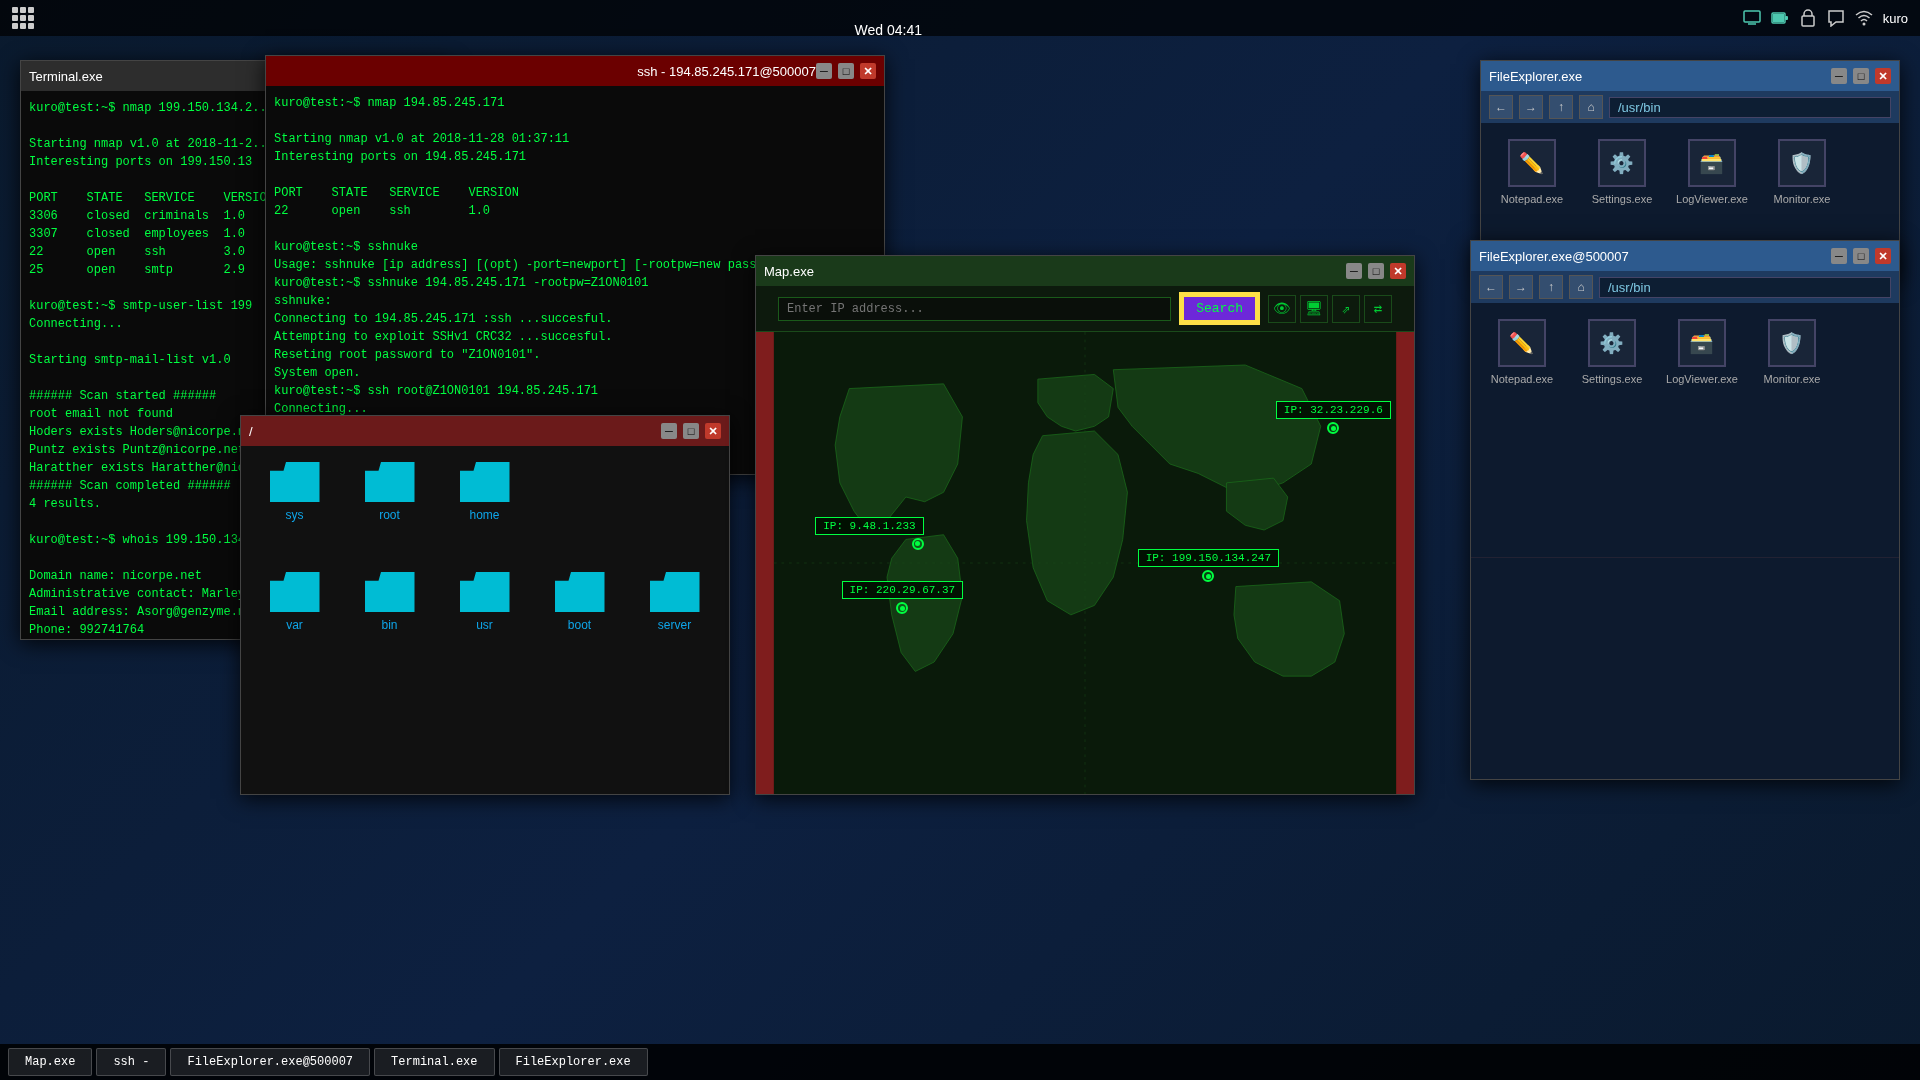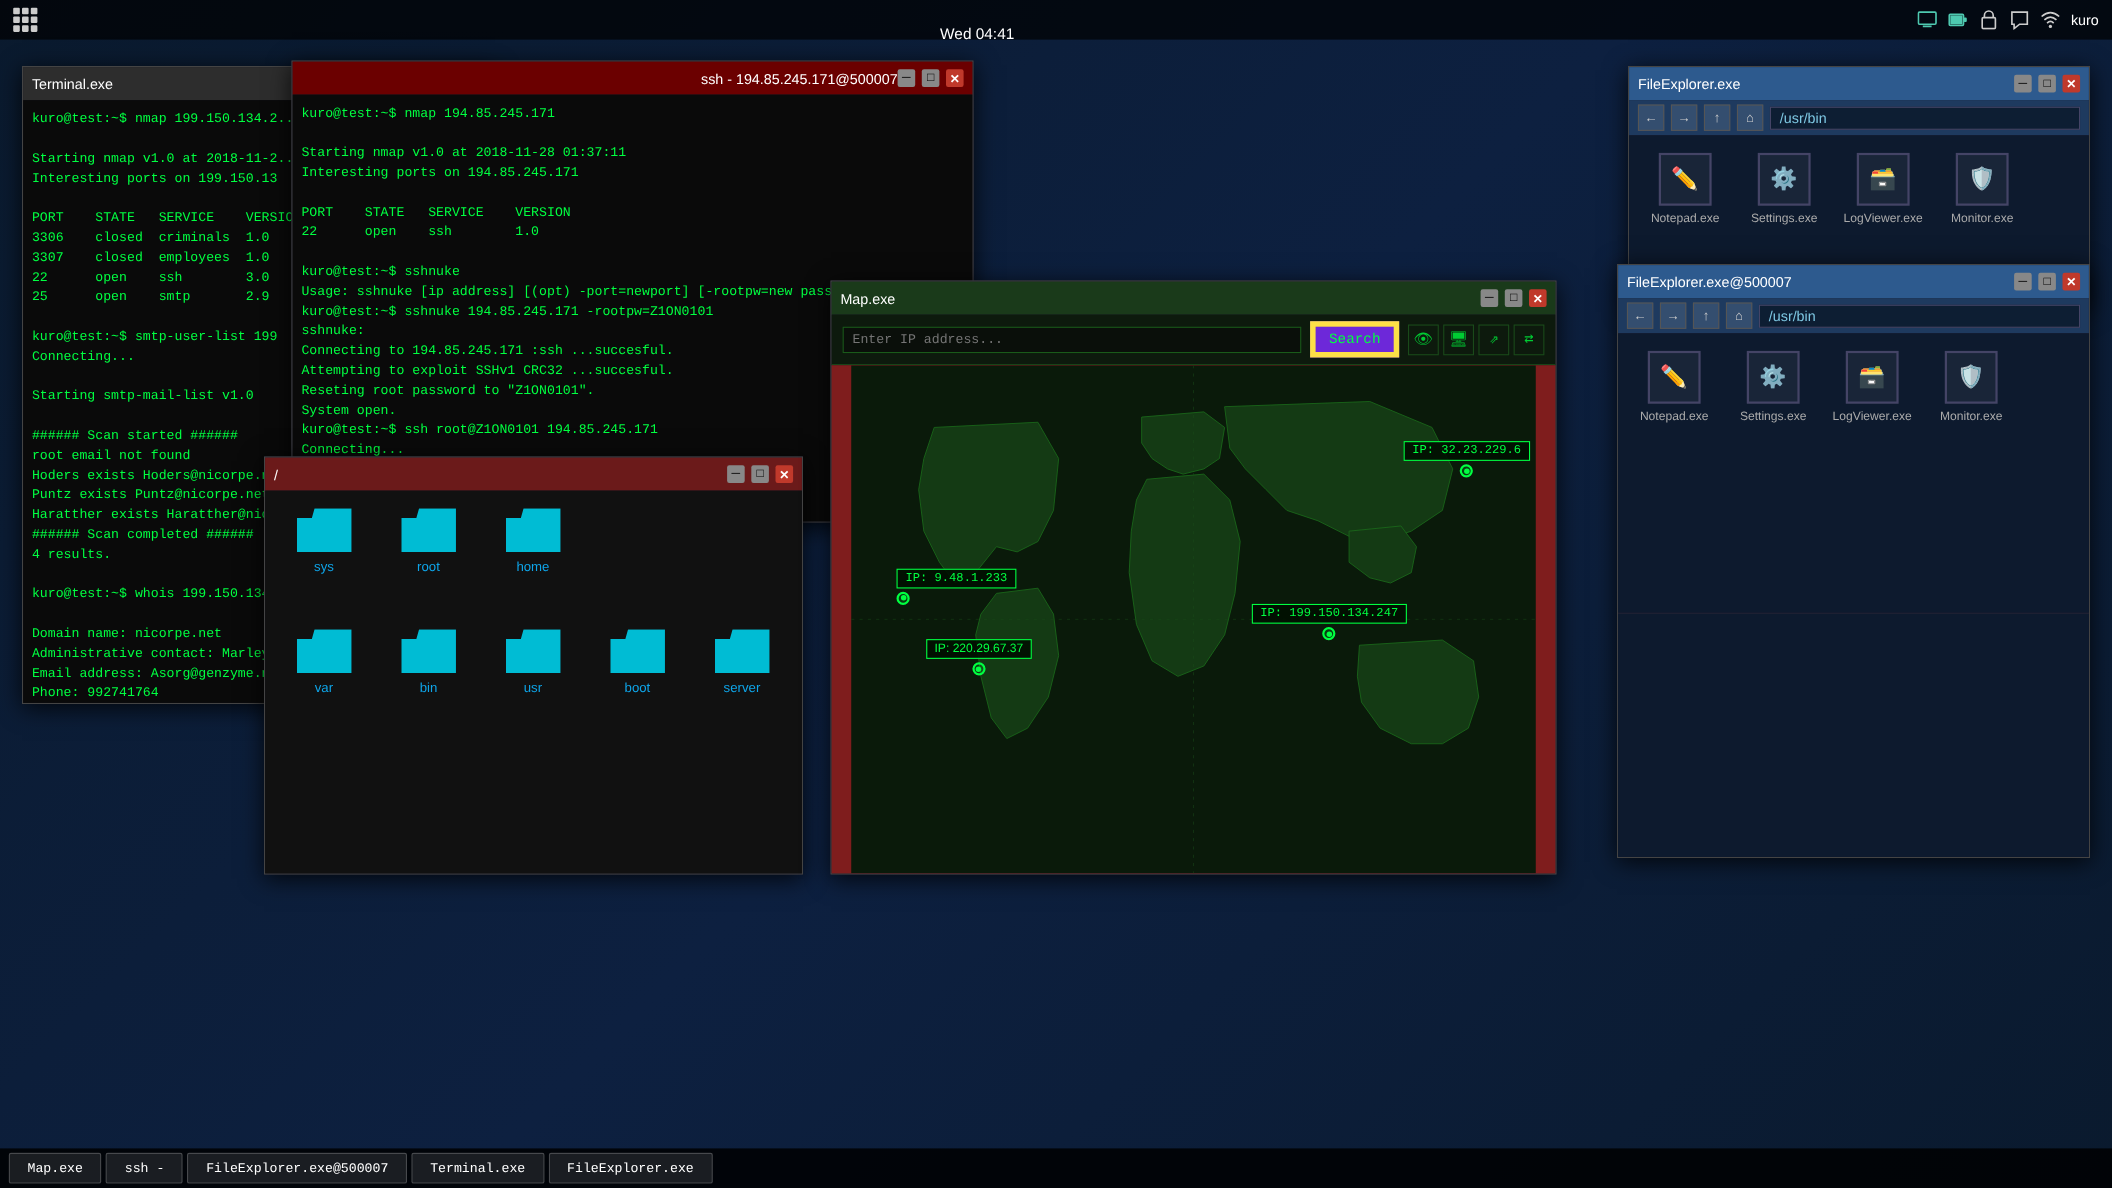--- a/index.html
+++ b/index.html
@@ -295,21 +295,21 @@
       top: 255px;
       left: 755px;
       width: 660px;
       height: 540px;
     }
     .map-window .window-titlebar {
       background: #1a3a1a;
     }
     .map-controls {
       background: #0d1a0d;
-      padding: 6px 10px;
+      padding: 6px 22px;
       display: flex;
       align-items: center;
       gap: 8px;
       border-bottom: 1px solid #1a4a1a;
     }
     .map-ip-input {
       flex: 1;
       background: #0a0f0a;
       border: 1px solid #1a5a1a;
       color: #00ff41;
@@ -627,30 +627,30 @@
       
       
       <div style="position:absolute; top:15%; left:79%; display:flex; flex-direction:column; align-items:center; gap:3px;">
         <div style="background:rgba(0,15,0,0.9);border:1px solid #00ff41;color:#00ff41;font-size:11px;padding:2px 7px;font-family:'Courier New',monospace;white-space:nowrap;">IP: 32.23.229.6</div>
         <div style="width:12px;height:12px;border:2px solid #00ff41;border-radius:50%;background:rgba(0,255,65,0.15);display:flex;align-items:center;justify-content:center;">
           <div style="width:5px;height:5px;background:#00ff41;border-radius:50%;"></div>
         </div>
       </div>
 
       
-      <div style="position:absolute; top:40%; left:9%; display:flex; flex-direction:column; align-items:flex-start; gap:3px;">
+      <div style="position:absolute; top:40%; left:9%; display:flex; flex-direction:column; align-items:flex-end; gap:3px;">
         <div style="background:rgba(0,15,0,0.9);border:1px solid #00ff41;color:#00ff41;font-size:11px;padding:2px 7px;font-family:'Courier New',monospace;white-space:nowrap;">IP: 9.48.1.233</div>
         <div style="width:12px;height:12px;border:2px solid #00ff41;border-radius:50%;background:rgba(0,255,65,0.15);display:flex;align-items:center;justify-content:center;">
           <div style="width:5px;height:5px;background:#00ff41;border-radius:50%;"></div>
         </div>
       </div>
 
       
       <div style="position:absolute; top:54%; left:13%; display:flex; flex-direction:column; align-items:center; gap:3px;">
-        <div style="background:rgba(0,15,0,0.9);border:1px solid #00ff41;color:#00ff41;font-size:11px;padding:2px 7px;font-family:Liberation Sans, sans-serif;white-space:nowrap;">IP: 220.29.67.37</div>
+        <div style="background:rgba(0,15,0,0.9);border:1px solid #00ff41;color:#00ff41;font-size:11px;padding:2px 7px;font-family:Liberation Mono, monospace;white-space:nowrap;">IP: 220.29.67.37</div>
         <div style="width:12px;height:12px;border:2px solid #00ff41;border-radius:50%;background:rgba(0,255,65,0.15);display:flex;align-items:center;justify-content:center;">
           <div style="width:5px;height:5px;background:#00ff41;border-radius:50%;"></div>
         </div>
       </div>
 
       
       <div style="position:absolute; top:47%; left:58%; display:flex; flex-direction:column; align-items:center; gap:3px;">
         <div style="background:rgba(0,15,0,0.9);border:1px solid #00ff41;color:#00ff41;font-size:11px;padding:2px 7px;font-family:'Courier New',monospace;white-space:nowrap;">IP: 199.150.134.247</div>
         <div style="width:12px;height:12px;border:2px solid #00ff41;border-radius:50%;background:rgba(0,255,65,0.15);display:flex;align-items:center;justify-content:center;">
           <div style="width:5px;height:5px;background:#00ff41;border-radius:50%;"></div>

